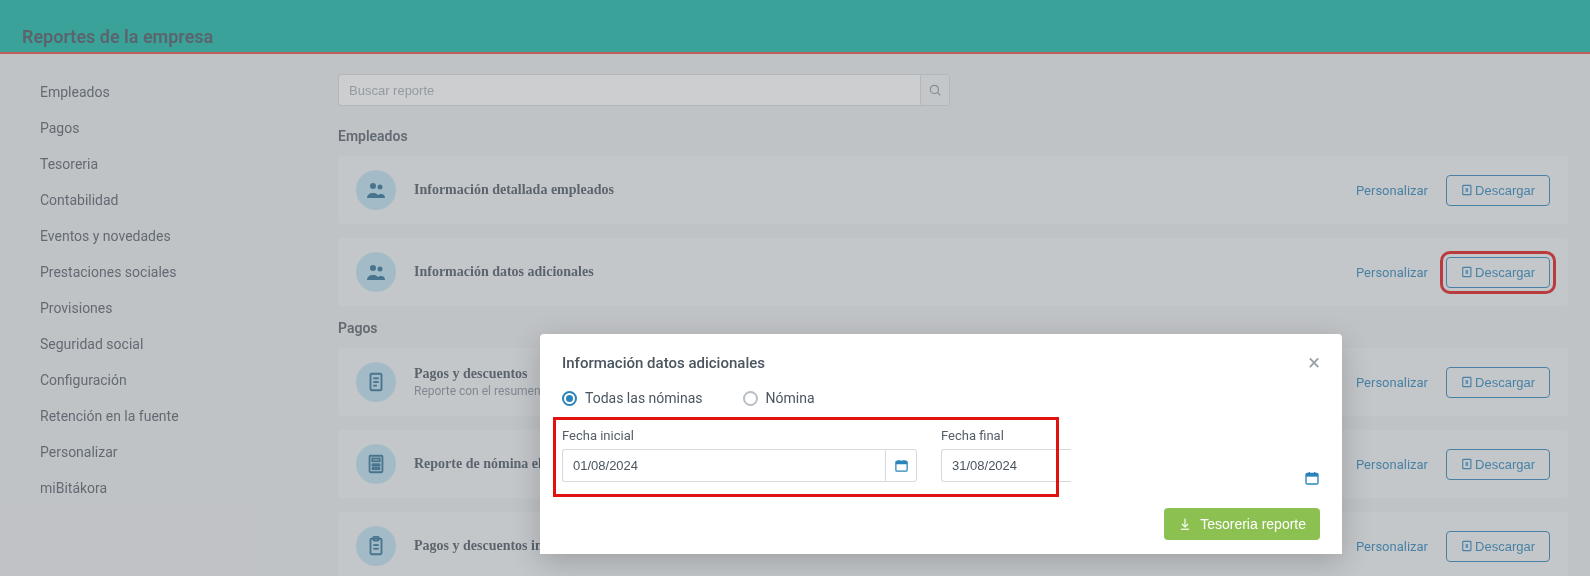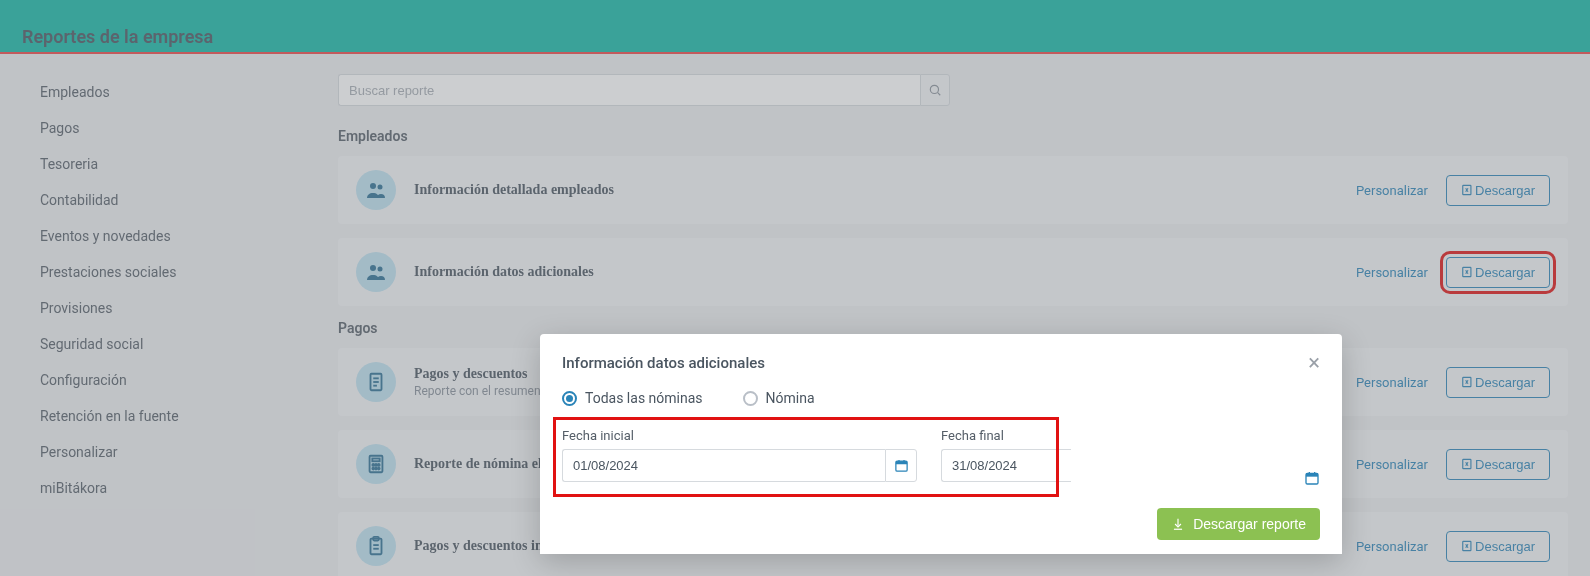--- a/index.html
+++ b/index.html
@@ -370,16 +370,16 @@
     </div>
 
   </div>
   <div class="modal-footer">
     <button class="btn-download-report">
       <svg width="14" height="14" viewBox="0 0 24 24" fill="none" stroke="#fff" stroke-width="2">
           <path d="M12 3v12"></path>
           <path d="M7 12l5 5 5-5"></path>
           <path d="M5 21h14"></path>
         </svg>
-      <span>Descargar reporte</span>
+      <span>Tesoreria reporte</span>
     </button>
   </div>
 </div>
 
 </body></html>

